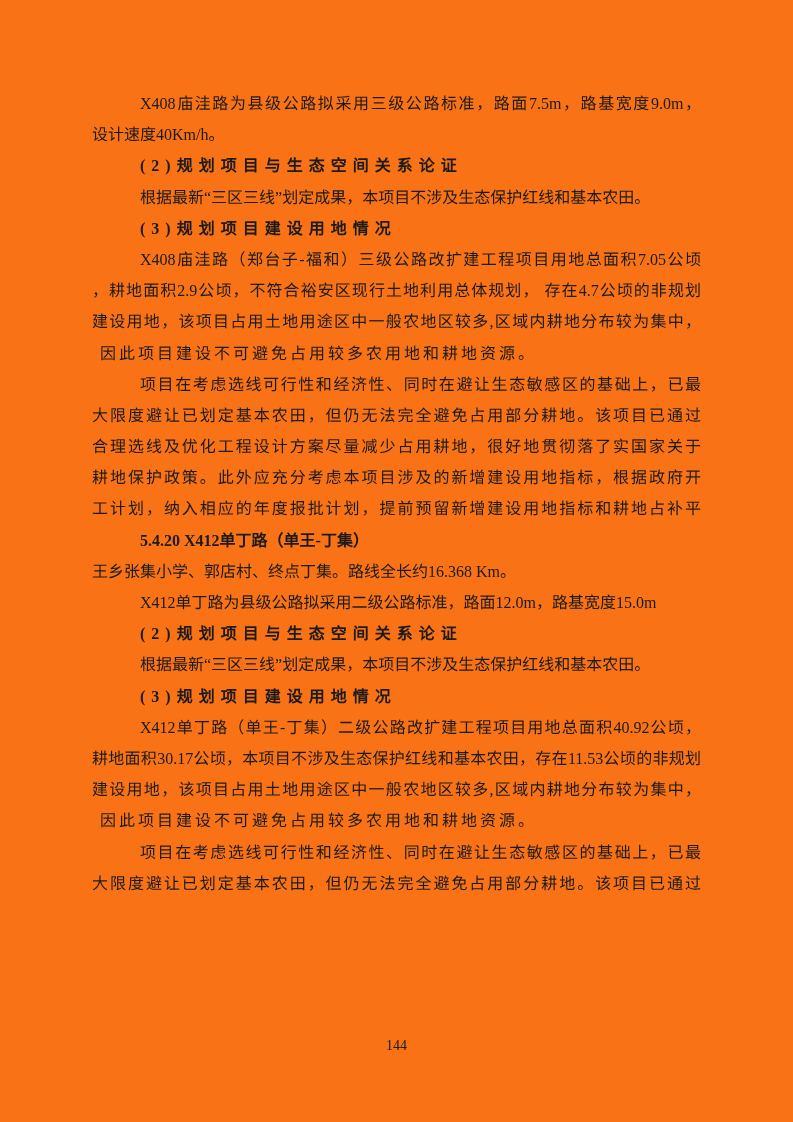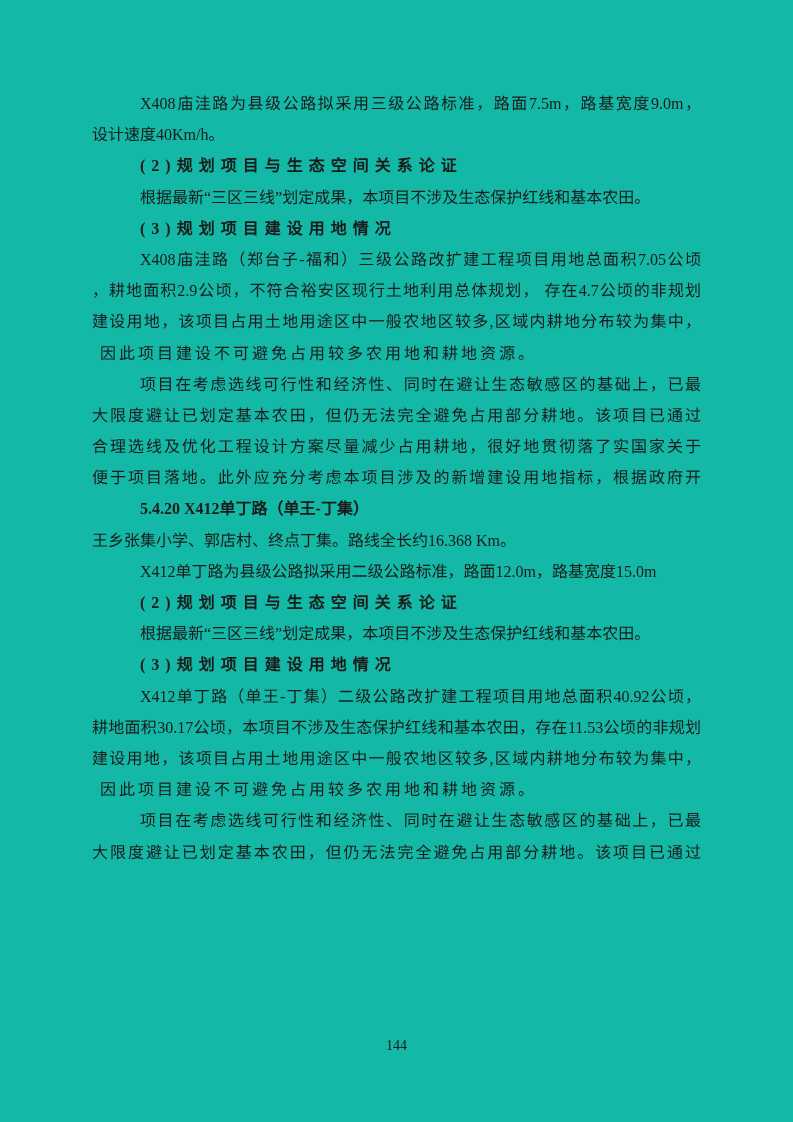--- a/index.html
+++ b/index.html
@@ -4,21 +4,21 @@
 <style>
   html, body {
     margin: 0;
     padding: 0;
     background: #ffffff;
   }
   .page {
     position: relative;
     width: 793px;
     height: 1122px;
-    background: #14b8a6;
+    background: #f97316;
     overflow: hidden;
     font-family: "Liberation Serif", "DejaVu Serif", serif;
     color: #1b1b1b;
   }
   .doc {
     position: absolute;
     top: 88px;
     left: 92px;
     width: 609px;
   }
@@ -59,21 +59,22 @@
       <div class="line indent ls-medium">(2)规划项目与生态空间关系论证</div>
       <div class="line indent">根据最新“三区三线”划定成果，本项目不涉及生态保护红线和基本农田。</div>
       <div class="line indent ls-medium">(3)规划项目建设用地情况</div>
       <div class="line indent fill">X408庙洼路（郑台子-福和）三级公路改扩建工程项目用地总面积7.05公顷</div>
       <div class="line fill">，耕地面积2.9公顷，不符合裕安区现行土地利用总体规划， 存在4.7公顷的非规划</div>
       <div class="line fill">建设用地，该项目占用土地用途区中一般农地区较多,区域内耕地分布较为集中，</div>
       <div class="line ls-small">因此项目建设不可避免占用较多农用地和耕地资源。</div>
       <div class="line indent fill">项目在考虑选线可行性和经济性、同时在避让生态敏感区的基础上，已最</div>
       <div class="line fill">大限度避让已划定基本农田，但仍无法完全避免占用部分耕地。该项目已通过</div>
       <div class="line fill">合理选线及优化工程设计方案尽量减少占用耕地，很好地贯彻落了实国家关于</div>
-      <div class="line fill">便于项目落地。此外应充分考虑本项目涉及的新增建设用地指标，根据政府开</div>
+      <div class="line fill">耕地保护政策。此外应充分考虑本项目涉及的新增建设用地指标，根据政府开</div>
+      <div class="line fill">工计划，纳入相应的年度报批计划，提前预留新增建设用地指标和耕地占补平</div>
       <div class="line indent bold">5.4.20 X412单丁路（单王-丁集）</div>
       <div class="line">王乡张集小学、郭店村、终点丁集。路线全长约16.368 Km。</div>
       <div class="line indent">X412单丁路为县级公路拟采用二级公路标准，路面12.0m，路基宽度15.0m</div>
       <div class="line indent ls-medium">(2)规划项目与生态空间关系论证</div>
       <div class="line indent">根据最新“三区三线”划定成果，本项目不涉及生态保护红线和基本农田。</div>
       <div class="line indent ls-medium">(3)规划项目建设用地情况</div>
       <div class="line indent fill">X412单丁路（单王-丁集）二级公路改扩建工程项目用地总面积40.92公顷，</div>
       <div class="line fill">耕地面积30.17公顷，本项目不涉及生态保护红线和基本农田，存在11.53公顷的非规划</div>
       <div class="line fill">建设用地，该项目占用土地用途区中一般农地区较多,区域内耕地分布较为集中，</div>
       <div class="line ls-small">因此项目建设不可避免占用较多农用地和耕地资源。</div>

